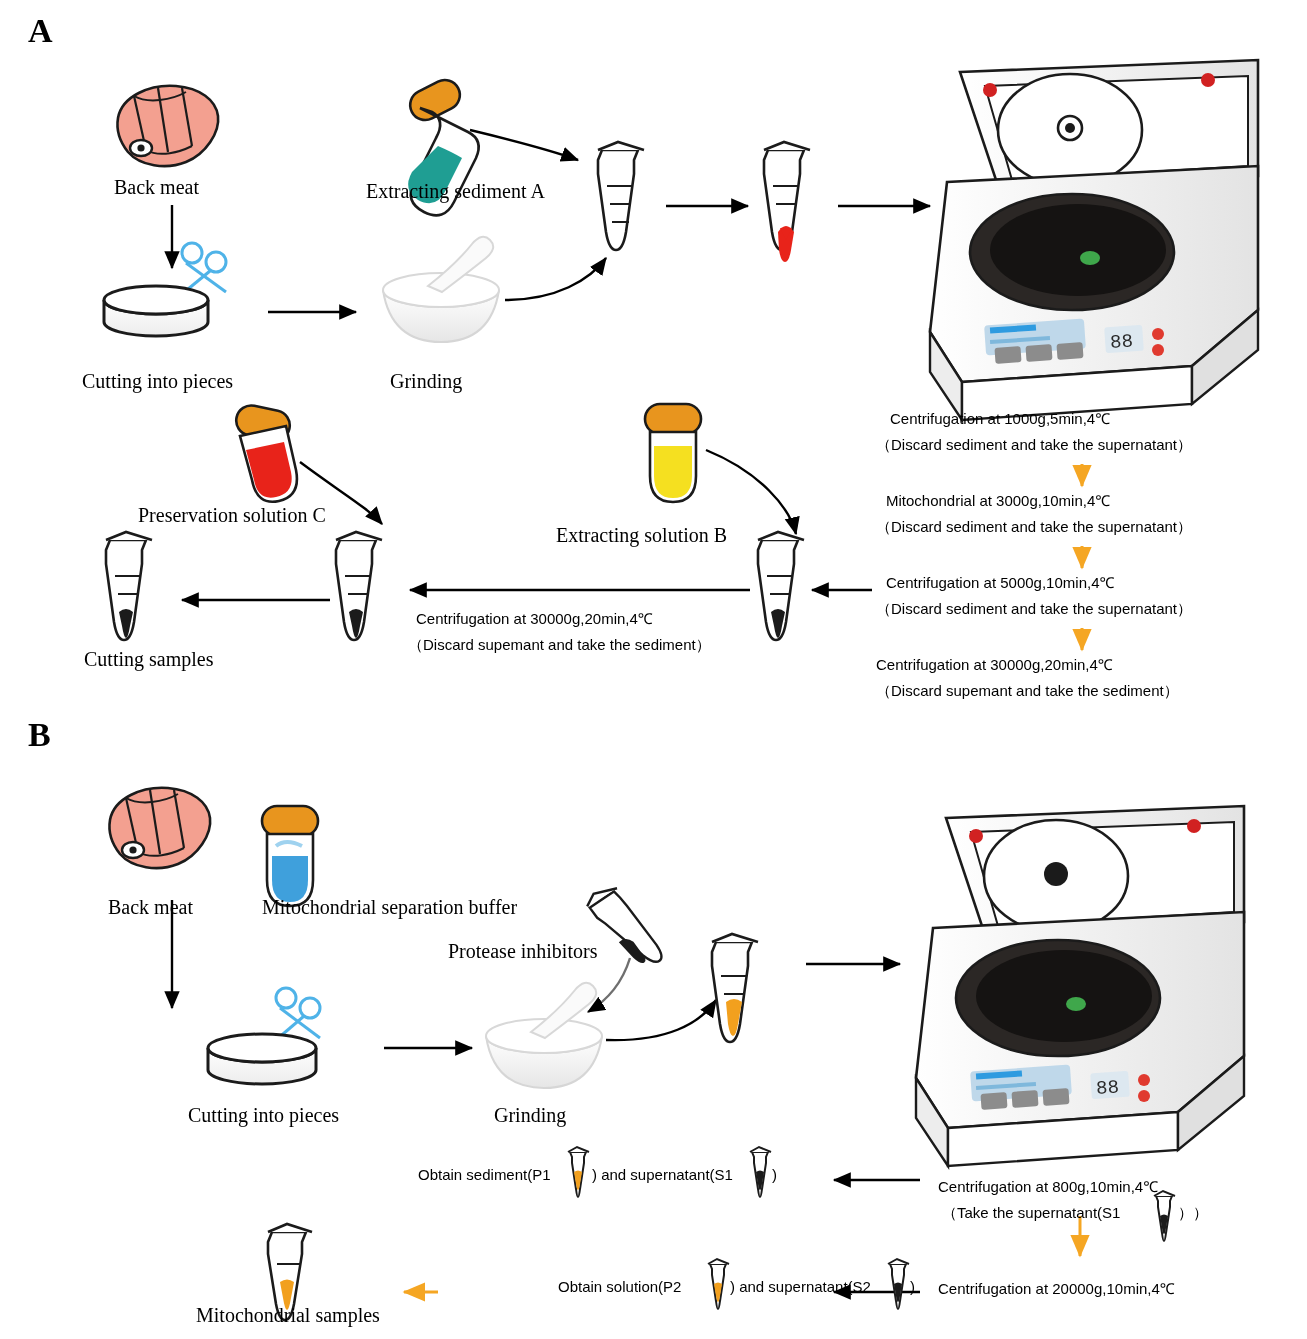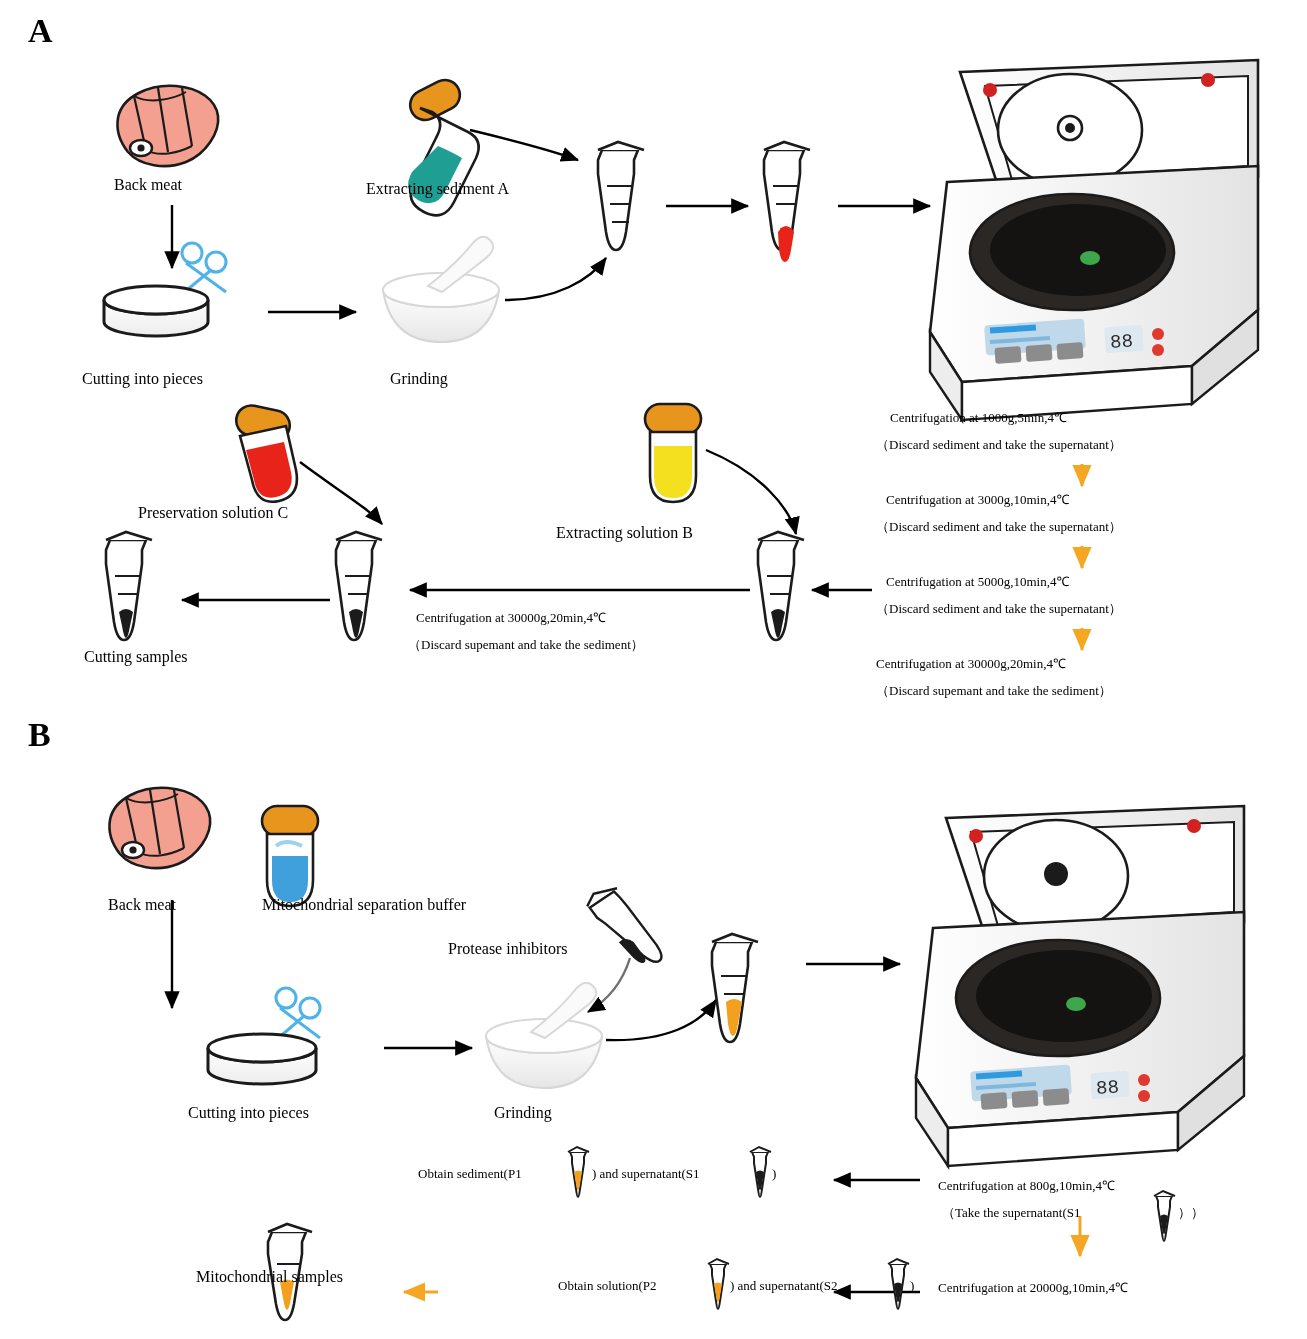--- a/index.html
+++ b/index.html
@@ -1,19 +1,19 @@
 <!DOCTYPE html>
 <html><head>
 <meta charset="utf-8">
 <style>
   html,body{margin:0;padding:0;background:#fff;}
   body{width:1307px;height:1339px;position:relative;font-family:"Liberation Serif",serif;color:#000;overflow:hidden;}
   .panel-letter{position:absolute;font-family:"Liberation Serif",serif;font-weight:bold;font-size:34px;}
-  .lbl{position:absolute;font-family:"Liberation Serif",serif;font-size:16px;white-space:nowrap;}
-  .centr{position:absolute;font-family:Liberation Serif, serif;font-size:13px;white-space:nowrap;}
+  .lbl{position:absolute;font-family:"Liberation Serif",serif;font-size:20px;white-space:nowrap;}
+  .centr{position:absolute;font-family:Liberation Sans, sans-serif;font-size:15px;white-space:nowrap;}
   svg{position:absolute;left:0;top:0;overflow:visible;}
 </style>
 </head>
 <body>
 
 <div class="panel-letter" style="left:28px;top:12px;">A</div>
 <div class="panel-letter" style="left:28px;top:716px;">B</div>
 
 <svg width="1307" height="1339">
   <defs>
@@ -304,36 +304,36 @@
 <div class="lbl" style="left:114px;top:176px;">Back meat</div>
 <div class="lbl" style="left:82px;top:370px;">Cutting into pieces</div>
 <div class="lbl" style="left:390px;top:370px;">Grinding</div>
 <div class="lbl" style="left:366px;top:180px;">Extracting sediment A</div>
 <div class="lbl" style="left:556px;top:504px;margin-top:20px;">Extracting solution B</div>
 <div class="lbl" style="left:138px;top:504px;">Preservation solution C</div>
 <div class="lbl" style="left:84px;top:648px;">Cutting samples</div>
 
 <div class="centr" style="left:890px;top:408px;">Centrifugation at 1000g,5min,4℃</div>
 <div class="centr" style="left:876px;top:436px;">（Discard sediment and take the supernatant）</div>
-<div class="centr" style="left:886px;top:490px;">Centrifugation at 3000g,10min,4℃</div>
+<div class="centr" style="left:886px;top:490px;">Mitochondrial at 3000g,10min,4℃</div>
 <div class="centr" style="left:876px;top:518px;">（Discard sediment and take the supernatant）</div>
 <div class="centr" style="left:886px;top:572px;">Centrifugation at 5000g,10min,4℃</div>
 <div class="centr" style="left:876px;top:600px;">（Discard sediment and take the supernatant）</div>
 <div class="centr" style="left:876px;top:654px;">Centrifugation at 30000g,20min,4℃</div>
 <div class="centr" style="left:876px;top:682px;">（Discard supemant and take the sediment）</div>
 
 <div class="centr" style="left:416px;top:608px;">Centrifugation at 30000g,20min,4℃</div>
 <div class="centr" style="left:408px;top:636px;">（Discard supemant and take the sediment）</div>
 
 <div class="lbl" style="left:108px;top:896px;">Back meat</div>
 <div class="lbl" style="left:262px;top:896px;">Mitochondrial separation buffer</div>
 <div class="lbl" style="left:448px;top:940px;">Protease inhibitors</div>
 <div class="lbl" style="left:188px;top:1104px;">Cutting into pieces</div>
 <div class="lbl" style="left:494px;top:1104px;">Grinding</div>
-<div class="lbl" style="left:196px;top:1268px;">Mitochondrial  samples</div>
+<div class="lbl" style="left:196px;top:1304px;">Mitochondrial  samples</div>
 
 <div class="centr" style="left:938px;top:1144px;margin-top:32px;">Centrifugation at 800g,10min,4℃</div>
 <div class="centr" style="left:942px;top:1204px;">（Take the supernatant(S1</div>
 <div class="centr" style="left:1178px;top:1204px;">））</div>
 <div class="centr" style="left:938px;top:1278px;">Centrifugation at 20000g,10min,4℃</div>
 
 <div class="centr" style="left:418px;top:1166px;">Obtain sediment(P1</div>
 <div class="centr" style="left:592px;top:1166px;">) and supernatant(S1</div>
 <div class="centr" style="left:772px;top:1166px;">)</div>
 

